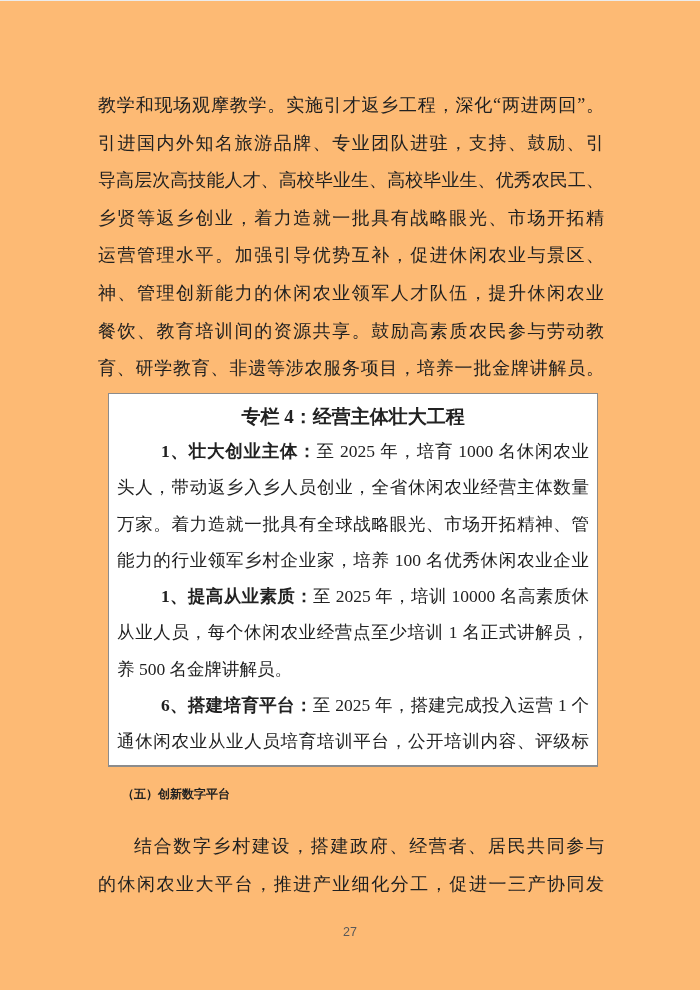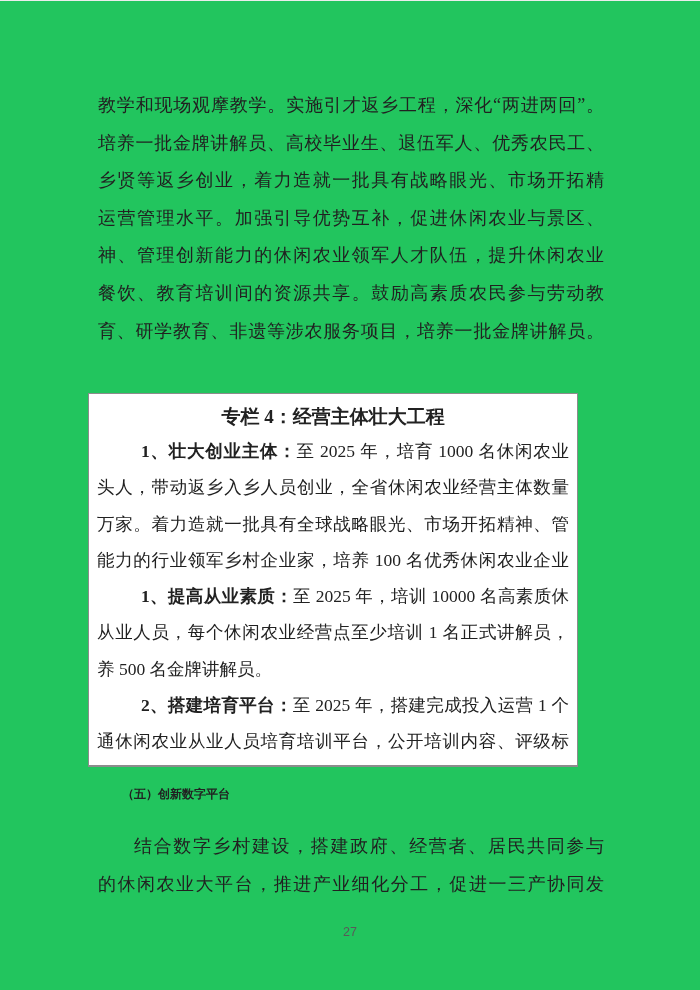--- a/index.html
+++ b/index.html
@@ -1,20 +1,20 @@
 <!DOCTYPE html>
 <html><head>
 <meta charset="utf-8">
 <style>
   html, body { margin: 0; padding: 0; background: #ffffff; }
   .page {
     position: relative;
     width: 700px;
     height: 990px;
-    background: #22c55e;
+    background: #fdba74;
     overflow: hidden;
     color: #212121;
     font-family: "Liberation Serif", "DejaVu Serif", serif;
     border-top: 1px solid #ececec;
     box-sizing: border-box;
   }
   .intro {
     position: absolute;
     left: 98px;
     top: 86px;
@@ -24,21 +24,21 @@
     height: 37.6px;
     line-height: 37.6px;
     font-size: 18px;
     text-align: justify;
     text-align-last: justify;
     overflow: hidden;
     white-space: normal;
   }
   .callout {
     position: absolute;
-    left: 88px;
+    left: 108px;
     top: 392px;
     width: 490px;
     box-sizing: border-box;
     border: 1px solid #8c8c8c;
     border-bottom-width: 2px;
     padding: 6px 8px 5px 8px;
     background: #ffffff;
   }
   .callout-title {
     height: 33px;
@@ -87,38 +87,39 @@
     font-family: "Liberation Sans", "DejaVu Sans", sans-serif;
   }
 </style>
 </head>
 <body>
 
 <div class="page">
 
   <div class="intro">
     <div class="line">教学和现场观摩教学。实施引才返乡工程，深化“两进两回”。</div>
-    <div class="line">培养一批金牌讲解员、高校毕业生、退伍军人、优秀农民工、</div>
+    <div class="line">引进国内外知名旅游品牌、专业团队进驻，支持、鼓励、引</div>
+    <div class="line">导高层次高技能人才、高校毕业生、高校毕业生、优秀农民工、</div>
     <div class="line">乡贤等返乡创业，着力造就一批具有战略眼光、市场开拓精</div>
     <div class="line">运营管理水平。加强引导优势互补，促进休闲农业与景区、</div>
     <div class="line">神、管理创新能力的休闲农业领军人才队伍，提升休闲农业</div>
     <div class="line">餐饮、教育培训间的资源共享。鼓励高素质农民参与劳动教</div>
     <div class="line">育、研学教育、非遗等涉农服务项目，培养一批金牌讲解员。</div>
   </div>
 
   <div class="callout">
     <div class="callout-title">专栏 4：经营主体壮大工程</div>
     <div class="cline indent"><span class="b">1、壮大创业主体：</span><span>至 2025 年，培育 1000 名休闲农业创业带</span></div>
     <div class="cline"><span>头人，带动返乡入乡人员创业，全省休闲农业经营主体数量达 2.5</span></div>
     <div class="cline"><span>万家。着力造就一批具有全球战略眼光、市场开拓精神、管理创新</span></div>
     <div class="cline"><span>能力的行业领军乡村企业家，培养 100 名优秀休闲农业企业家。</span></div>
     <div class="cline indent"><span class="b">1、提高从业素质：</span><span>至 2025 年，培训 10000 名高素质休闲农业</span></div>
     <div class="cline"><span>从业人员，每个休闲农业经营点至少培训 1 名正式讲解员，全省培</span></div>
     <div class="cline left"><span>养 500 名金牌讲解员。</span></div>
-    <div class="cline indent"><span class="b">2、搭建培育平台：</span><span>至 2025 年，搭建完成投入运营 1 个全省联</span></div>
+    <div class="cline indent"><span class="b">6、搭建培育平台：</span><span>至 2025 年，搭建完成投入运营 1 个全省联</span></div>
     <div class="cline"><span>通休闲农业从业人员培育培训平台，公开培训内容、评级标准。</span></div>
   </div>
 
   <div class="heading">（五）创新数字平台</div>
 
   <div class="para">
     <div class="line first">结合数字乡村建设，搭建政府、经营者、居民共同参与</div>
     <div class="line">的休闲农业大平台，推进产业细化分工，促进一三产协同发</div>
   </div>
 

